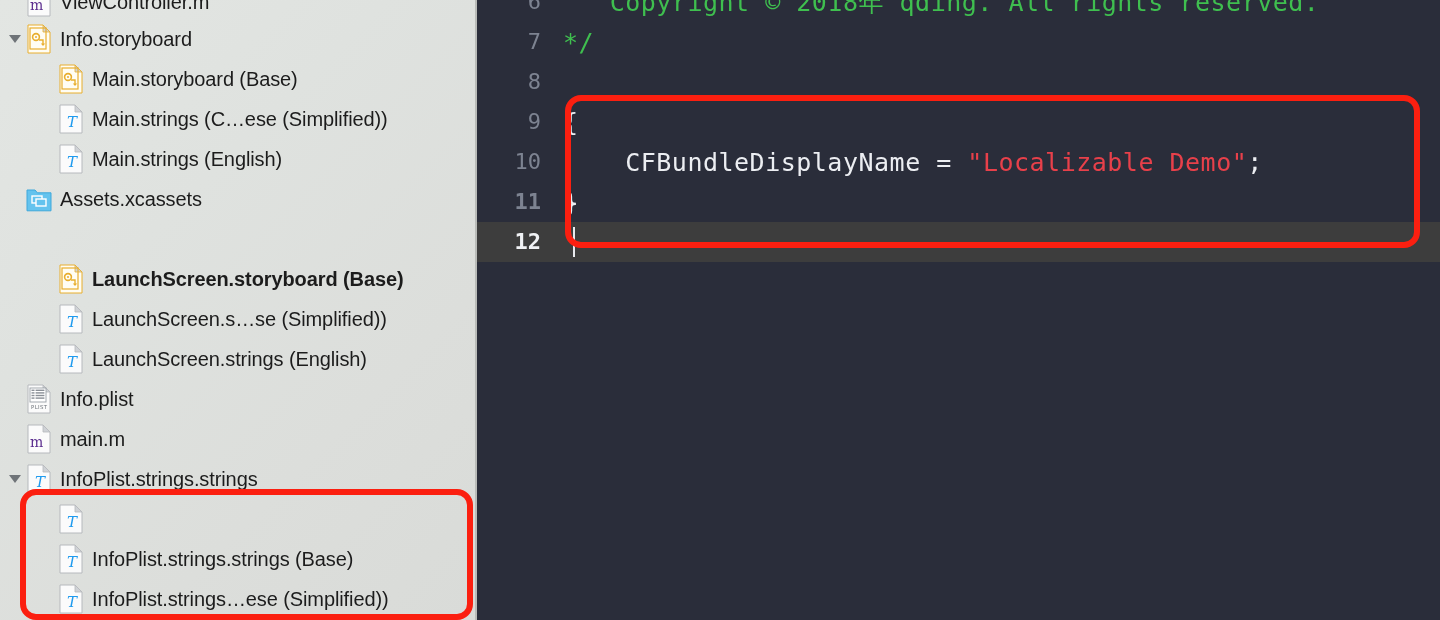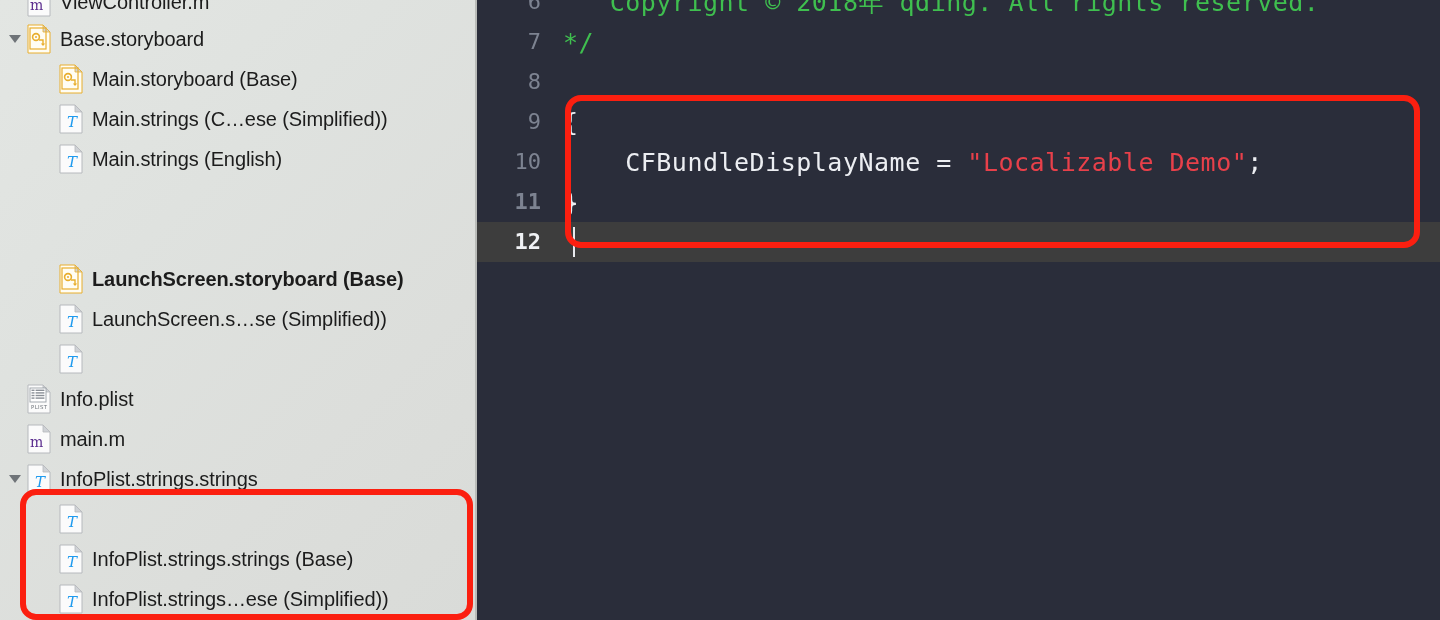--- a/index.html
+++ b/index.html
@@ -129,21 +129,21 @@
           <svg viewBox="0 0 26 30" xmlns="http://www.w3.org/2000/svg">
     <path d="M2 1 h15 l7 7 v21 h-22 z" fill="#fffdf4" stroke="#e8ae2e" stroke-width="1"></path>
     <path d="M17 1 l7 7 h-7 z" fill="#cfd2d6" stroke="#e8ae2e" stroke-width="0.8"></path>
             <rect x="4" y="4" width="16" height="21" fill="none" stroke="#e8ae2e" stroke-width="1.2"></rect>
        <circle cx="10" cy="13" r="3.4" fill="none" stroke="#e8ae2e" stroke-width="1.6"></circle>
        <circle cx="10" cy="13" r="1" fill="#e8ae2e"></circle>
        <path d="M13 16 h4 v5" fill="none" stroke="#e8ae2e" stroke-width="1.4"></path>
        <path d="M17 22 l-2.2 -2.6 h4.4 z" fill="#e8ae2e"></path>
           </svg>
         </span>
-        <span class="nav-label">Base.storyboard</span>
+        <span class="nav-label">Info.storyboard</span>
       </div>
       <div class="nav-row" style="top: 59px; text-align: right;">
         <span style="display: inline-block; flex: 0 0 auto; width: 58px;"></span>
         <span class="file-icon">
           <svg viewBox="0 0 26 30" xmlns="http://www.w3.org/2000/svg">
     <path d="M2 1 h15 l7 7 v21 h-22 z" fill="#fffdf4" stroke="#e8ae2e" stroke-width="1"></path>
     <path d="M17 1 l7 7 h-7 z" fill="#cfd2d6" stroke="#e8ae2e" stroke-width="0.8"></path>
             <rect x="4" y="4" width="16" height="21" fill="none" stroke="#e8ae2e" stroke-width="1.2"></rect>
        <circle cx="10" cy="13" r="3.4" fill="none" stroke="#e8ae2e" stroke-width="1.6"></circle>
        <circle cx="10" cy="13" r="1" fill="#e8ae2e"></circle>
@@ -168,20 +168,32 @@
         <span style="display: inline-block; flex: 0 0 auto; width: 58px;"></span>
         <span class="file-icon">
           <svg viewBox="0 0 26 30" xmlns="http://www.w3.org/2000/svg">
     <path d="M2 1 h15 l7 7 v21 h-22 z" fill="#fbfbfb" stroke="#b6b9bd" stroke-width="1"></path>
     <path d="M17 1 l7 7 h-7 z" fill="#cfd2d6" stroke="#b6b9bd" stroke-width="0.8"></path>
             <text x="9" y="23" font-family="DejaVu Serif, serif" font-size="15" font-style="italic" fill="#1f9bef">T</text>
           </svg>
         </span>
         <span class="nav-label">Main.strings (English)</span>
       </div>
+      <div class="nav-row" style="top: 179px;">
+        <span style="display: inline-block; flex: 0 0 auto; width: 4px;"></span>
+        <span class="disclosure"></span>
+        <span class="file-icon">
+          <svg viewBox="0 0 26 30" xmlns="http://www.w3.org/2000/svg">
+      <path d="M1 6 h8 l2.4 2.8 h13.6 v18 h-24 z" fill="#64c3ee" stroke="#3fa8db" stroke-width="1"></path>
+      <rect x="6" y="12" width="10" height="7" fill="none" stroke="#ffffff" stroke-width="1.4"></rect>
+      <rect x="10" y="15" width="10" height="7" fill="#64c3ee" stroke="#ffffff" stroke-width="1.4"></rect>
+          </svg>
+        </span>
+        <span class="nav-label">Assets.xcassets</span>
+      </div>
       <div class="nav-row" style="top: 259px; font-weight: bold;">
         <span style="display: inline-block; flex: 0 0 auto; width: 58px;"></span>
         <span class="file-icon">
           <svg viewBox="0 0 26 30" xmlns="http://www.w3.org/2000/svg">
     <path d="M2 1 h15 l7 7 v21 h-22 z" fill="#fffdf4" stroke="#e8ae2e" stroke-width="1"></path>
     <path d="M17 1 l7 7 h-7 z" fill="#cfd2d6" stroke="#e8ae2e" stroke-width="0.8"></path>
             <rect x="4" y="4" width="16" height="21" fill="none" stroke="#e8ae2e" stroke-width="1.2"></rect>
        <circle cx="10" cy="13" r="3.4" fill="none" stroke="#e8ae2e" stroke-width="1.6"></circle>
        <circle cx="10" cy="13" r="1" fill="#e8ae2e"></circle>
        <path d="M13 16 h4 v5" fill="none" stroke="#e8ae2e" stroke-width="1.4"></path>
@@ -203,20 +215,21 @@
       </div>
       <div class="nav-row" style="top: 339px;">
         <span style="display: inline-block; flex: 0 0 auto; width: 58px;"></span>
         <span class="file-icon">
           <svg viewBox="0 0 26 30" xmlns="http://www.w3.org/2000/svg">
     <path d="M2 1 h15 l7 7 v21 h-22 z" fill="#fbfbfb" stroke="#b6b9bd" stroke-width="1"></path>
     <path d="M17 1 l7 7 h-7 z" fill="#cfd2d6" stroke="#b6b9bd" stroke-width="0.8"></path>
             <text x="9" y="23" font-family="DejaVu Serif, serif" font-size="15" font-style="italic" fill="#1f9bef">T</text>
           </svg>
         </span>
+        <span class="nav-label">LaunchScreen.strings (English)</span>
       </div>
       <div class="nav-row" style="top: 379px;">
         <span style="display: inline-block; flex: 0 0 auto; width: 4px;"></span>
         <span class="disclosure"></span>
         <span class="file-icon">
           <svg viewBox="0 0 26 30" xmlns="http://www.w3.org/2000/svg">
     <path d="M2 1 h15 l7 7 v21 h-22 z" fill="#fbfbfb" stroke="#b6b9bd" stroke-width="1"></path>
     <path d="M17 1 l7 7 h-7 z" fill="#cfd2d6" stroke="#b6b9bd" stroke-width="0.8"></path>
             <rect x="4" y="4" width="16" height="14" fill="#ffffff" stroke="#9aa0a6" stroke-width="0.9"></rect>
        <g fill="#8b9097">

